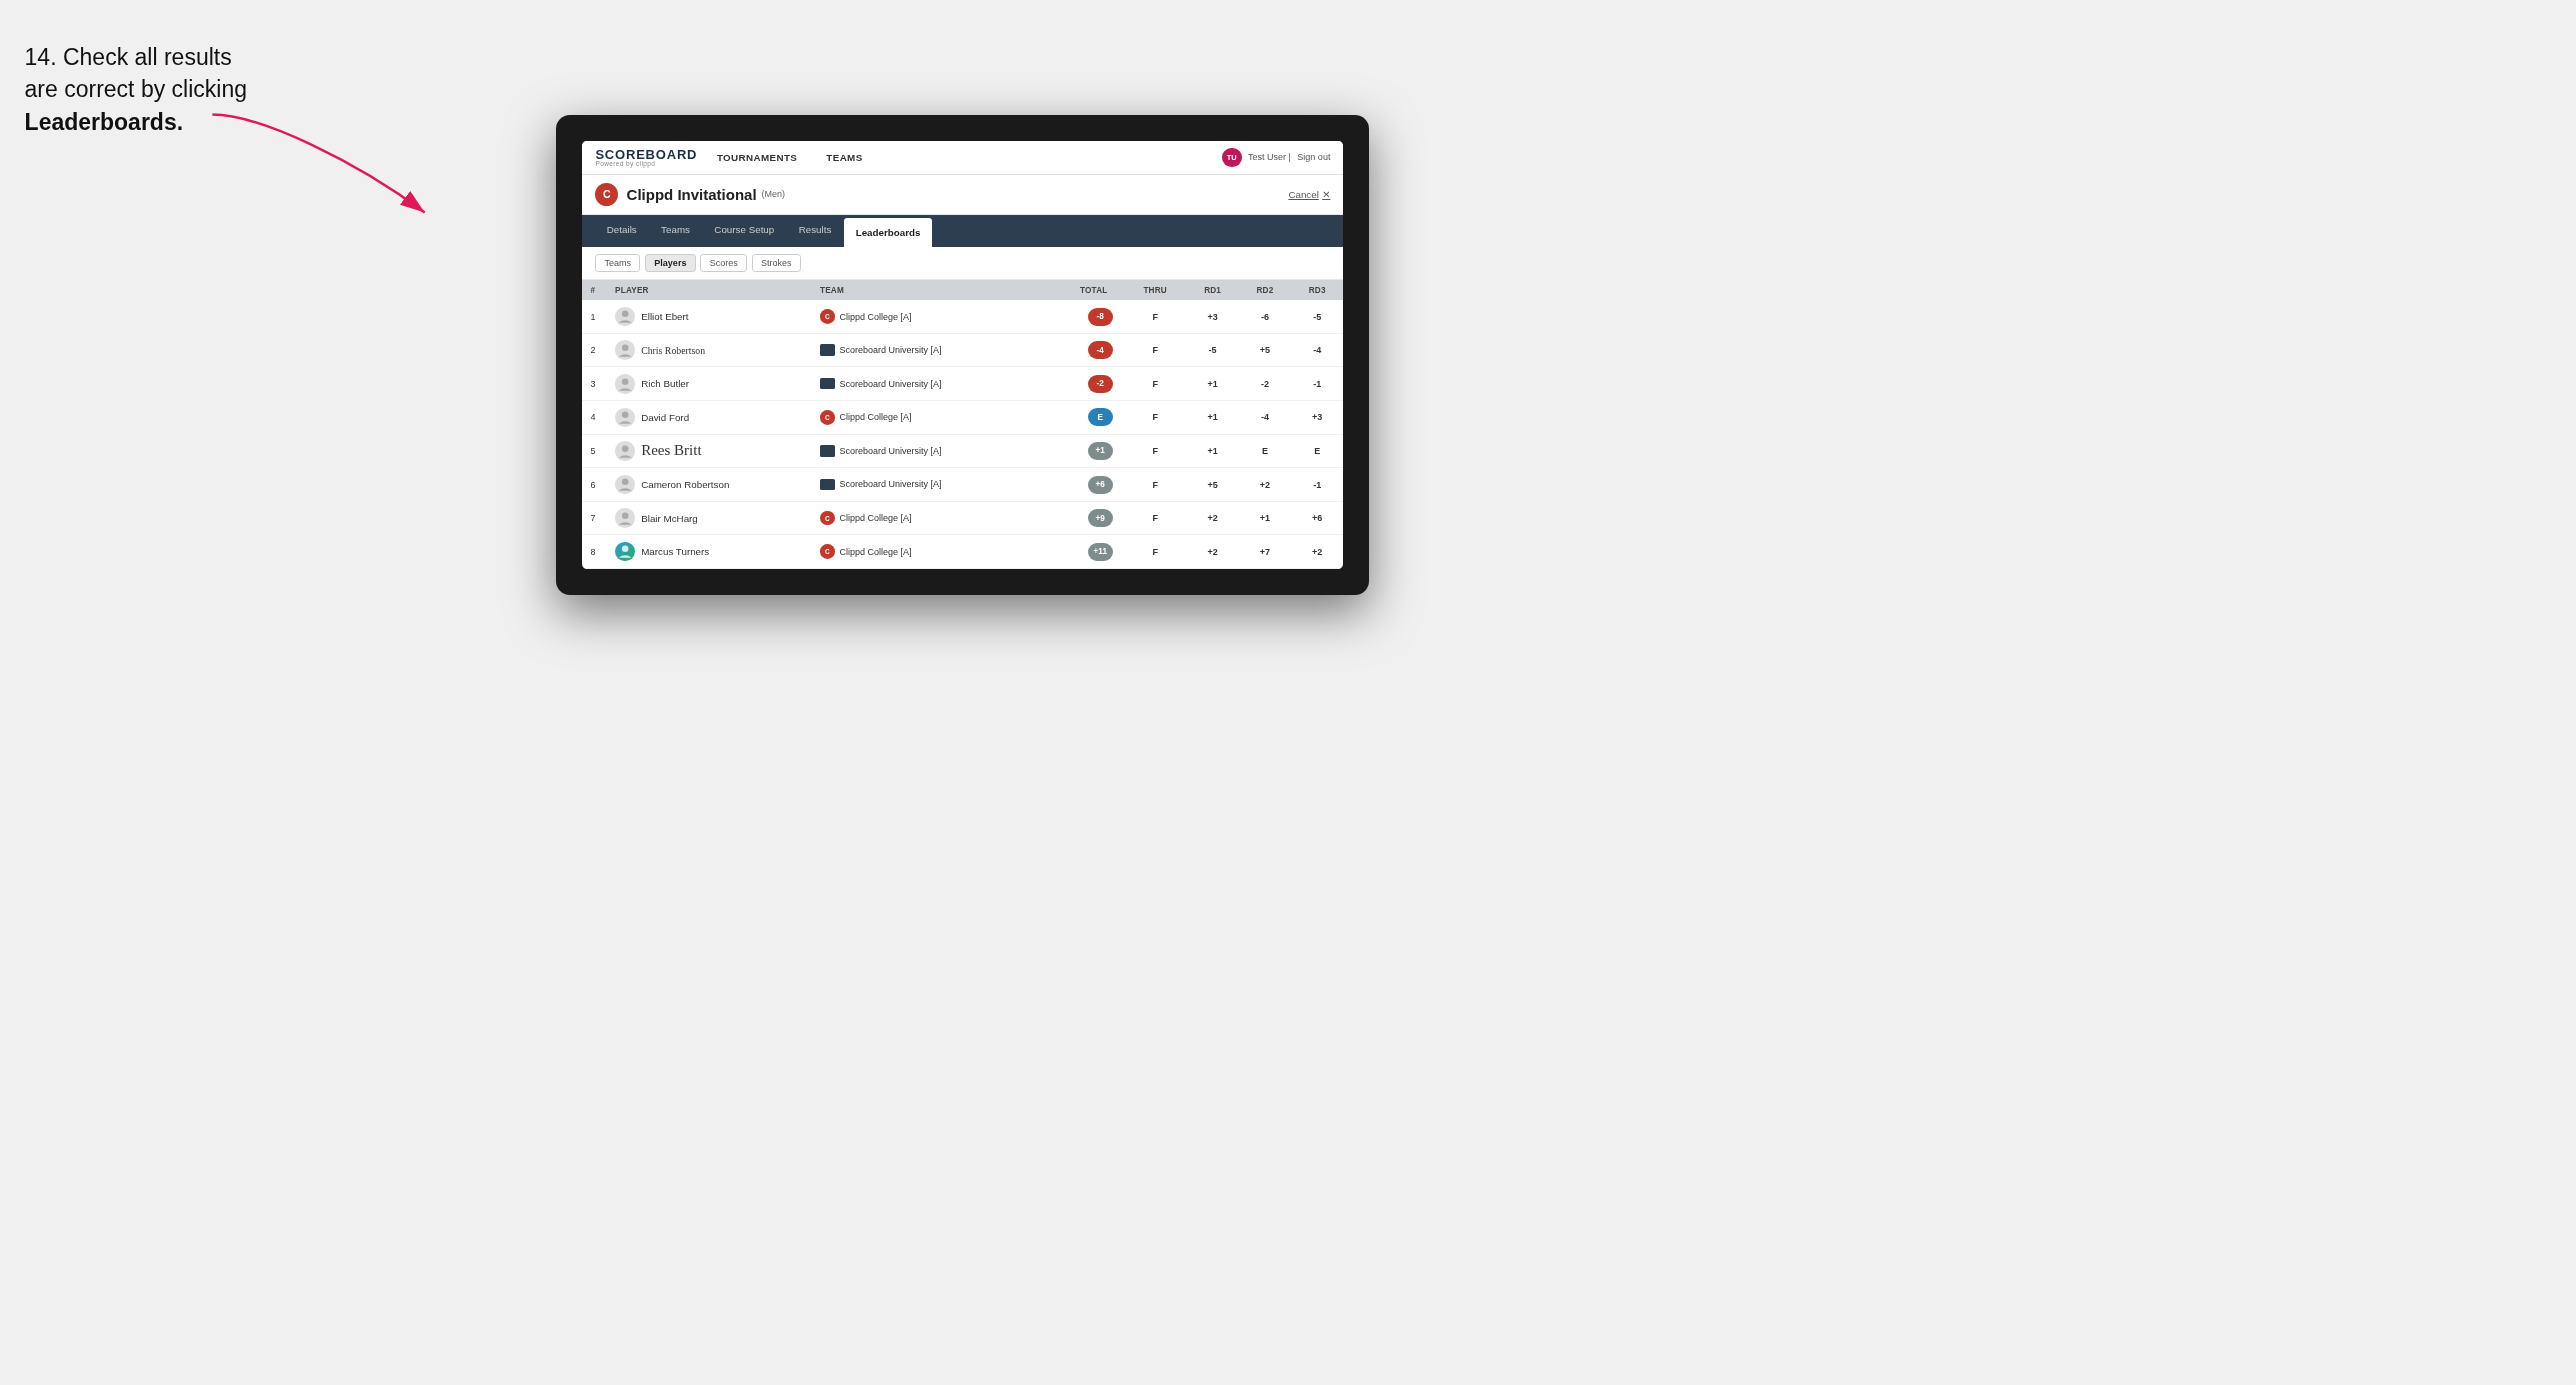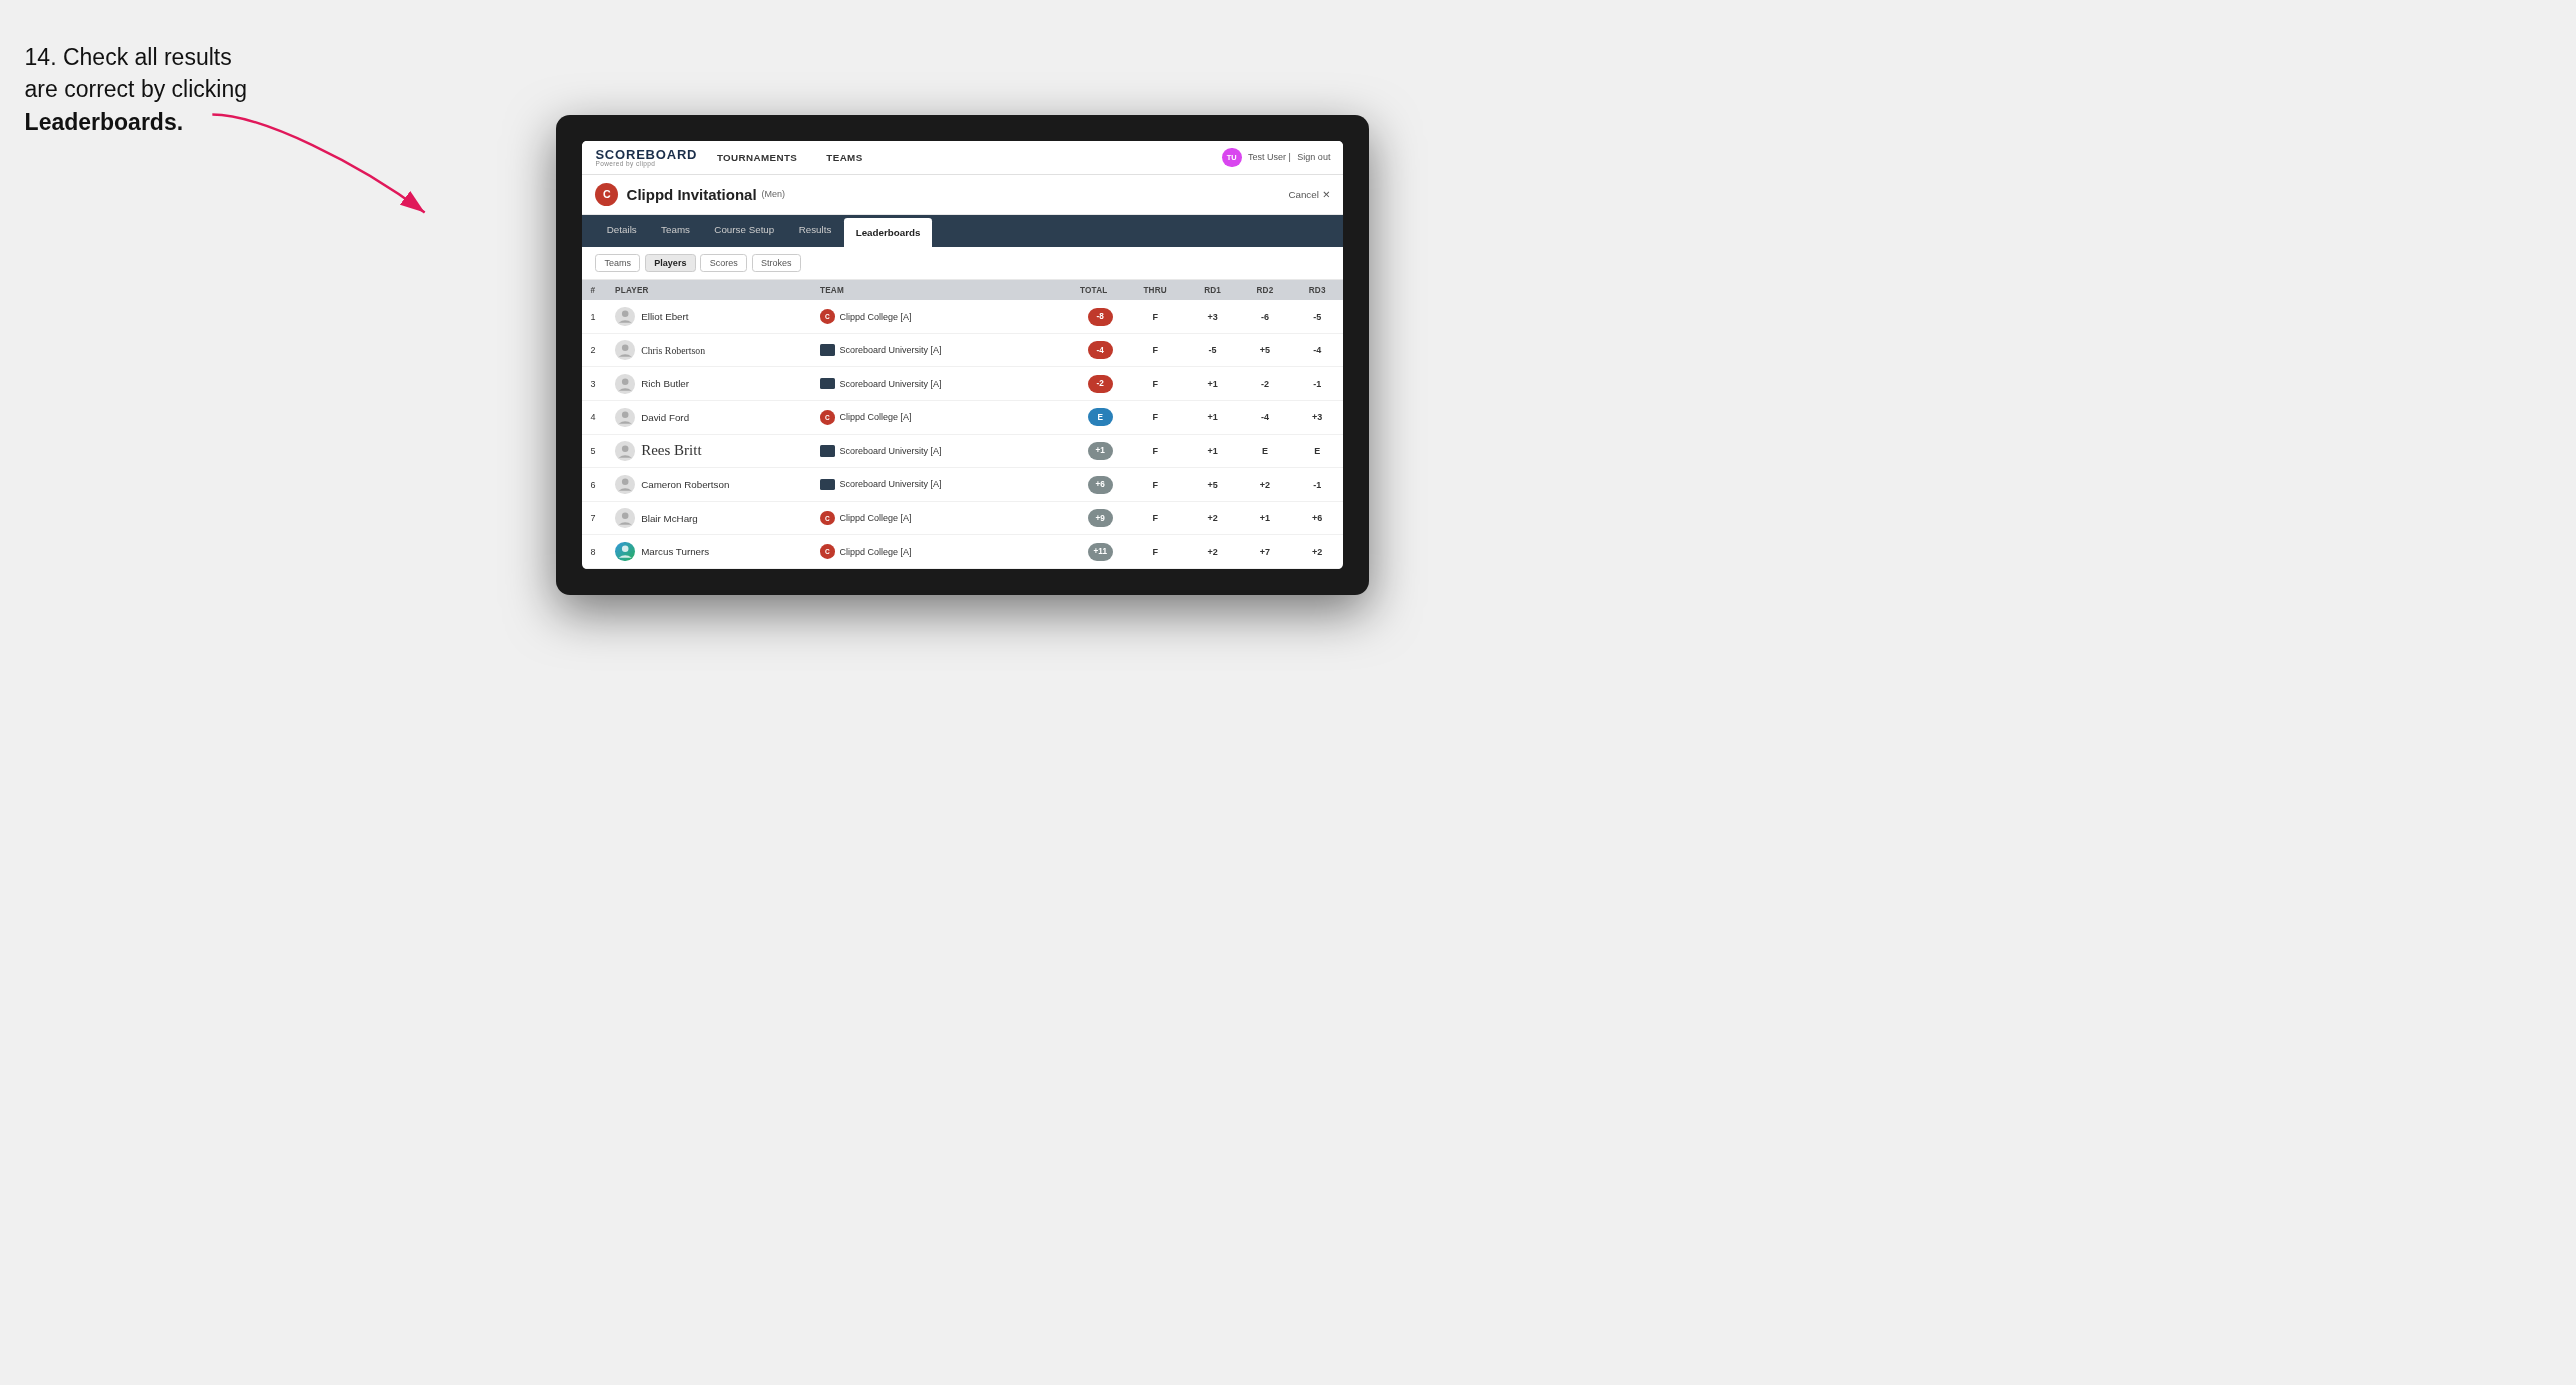--- a/index.html
+++ b/index.html
@@ -81,21 +81,21 @@
     .header-right {
       display: flex;
       align-items: center;
       gap: 6.5px;
       font-size: 9px;
       color: #555;
     }
     .user-avatar-sm {
       width: 19.6px;
       height: 19.6px;
-      background: #d946ef;
+      background: #be185d;
       border-radius: 50%;
       display: flex;
       align-items: center;
       justify-content: center;
       color: #fff;
       font-size: 7.4px;
       font-weight: 700;
     }
 
     
@@ -129,20 +129,21 @@
       margin-left: 4.9px;
     }
     .cancel-btn {
       margin-left: auto;
       font-size: 9.8px;
       color: #555;
       cursor: pointer;
       display: flex;
       align-items: center;
       gap: 3.3px;
+      text-decoration: underline;
     }
 
     
     .tab-nav {
       background: #2c3e50;
       display: flex;
       padding: 0 13px;
       gap: 1.6px;
     }
     .tab-item {

